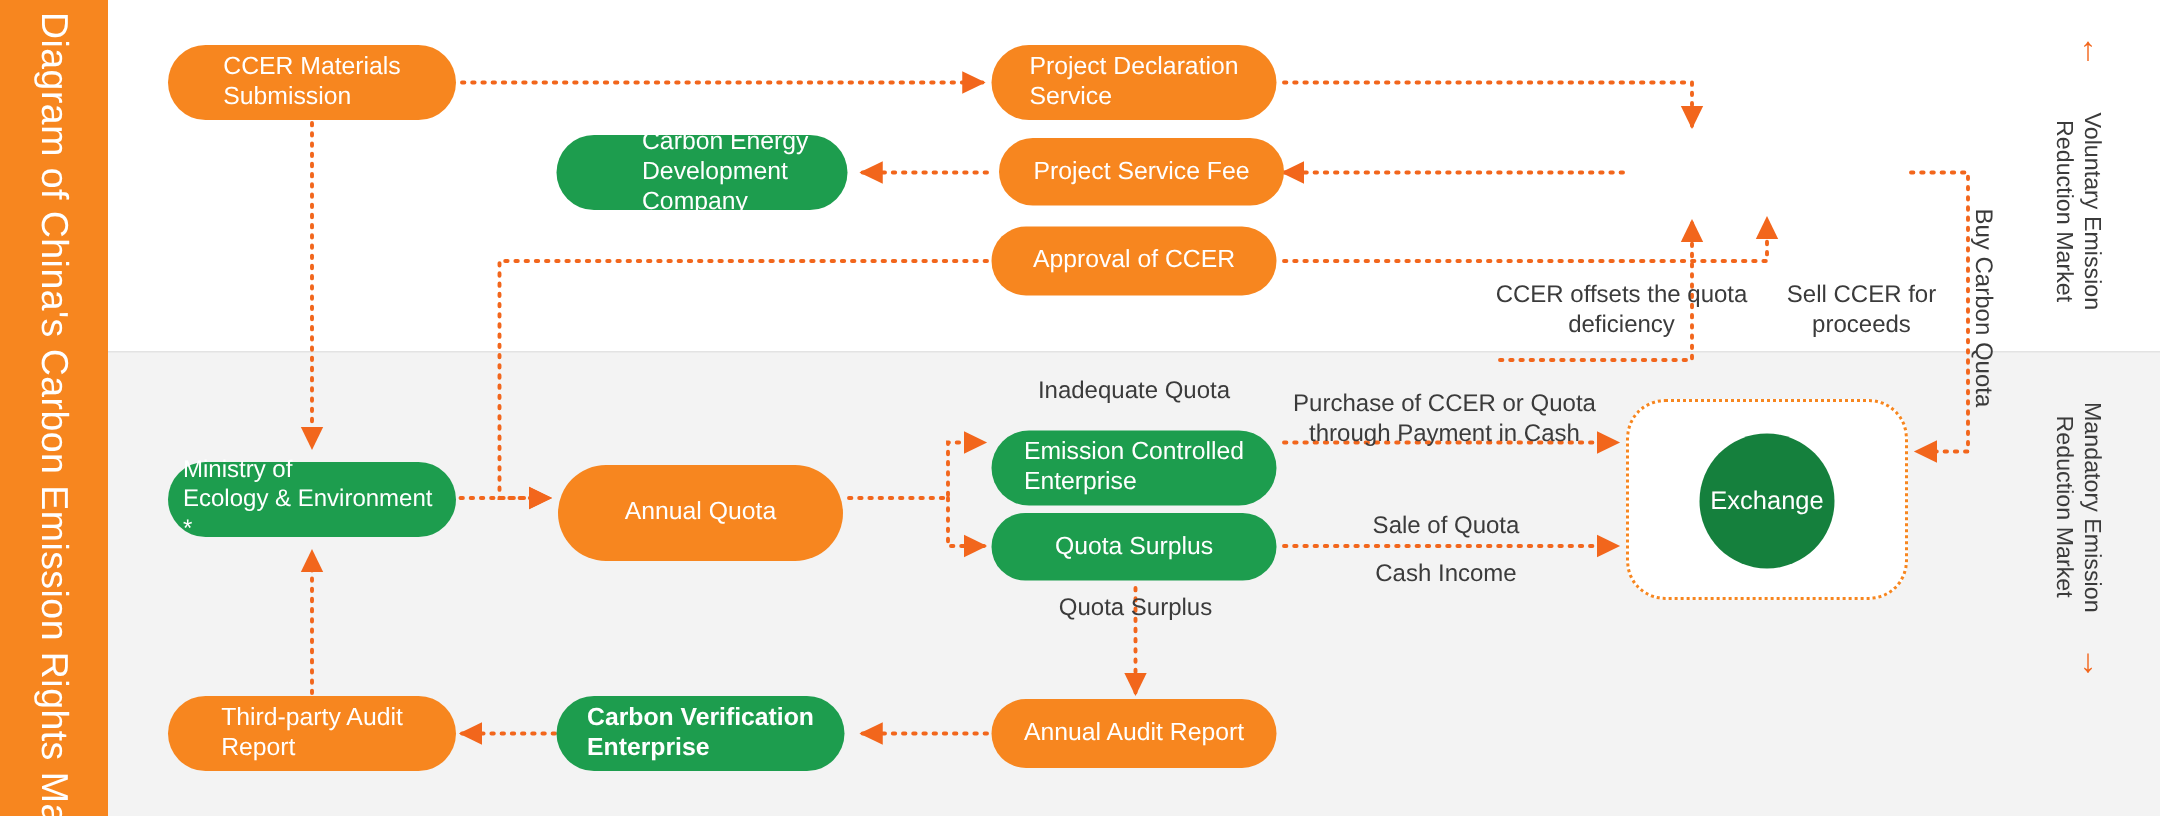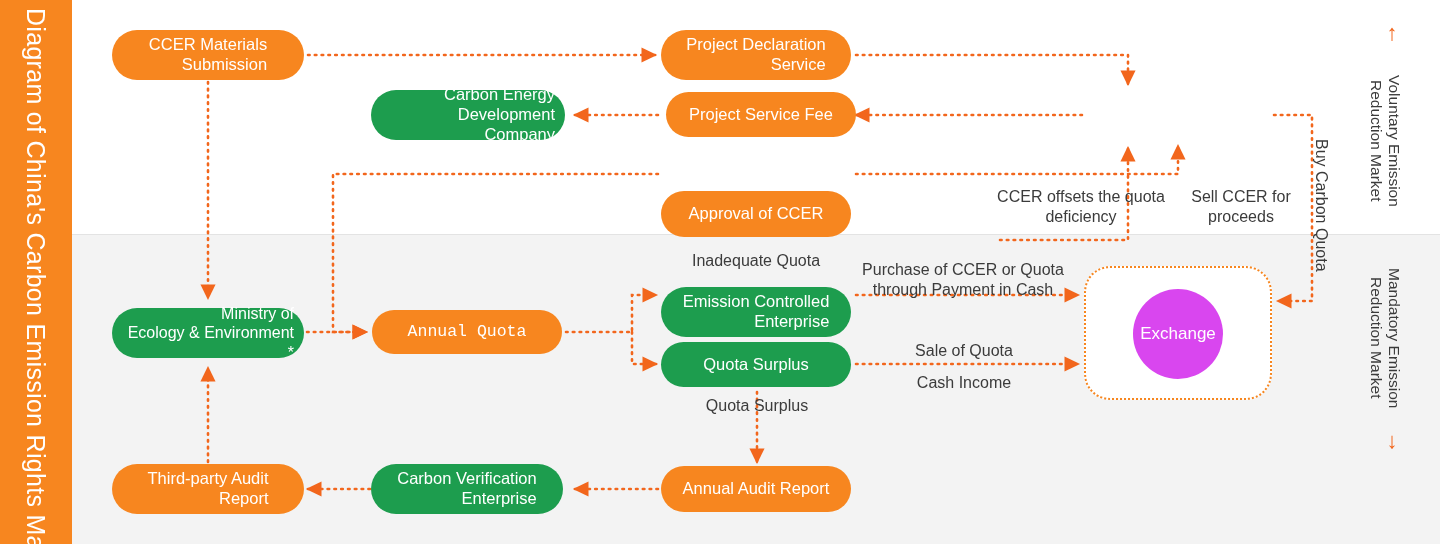--- a/index.html
+++ b/index.html
@@ -17,26 +17,26 @@
         display:flex;align-items:flex-start;justify-content:center;}
   .rail-text{writing-mode:vertical-rl;text-orientation:mixed;color:#ffffff;
         font-size:25px;line-height:1.22;letter-spacing:.3px;padding-top:8px;
         white-space:nowrap;}
 
   
   #links{position:absolute;left:0;top:0;width:1440px;height:544px;pointer-events:none;}
 
   
   .node{position:absolute;display:flex;align-items:center;justify-content:center;
-        text-align:right;color:#fff;border-radius:999px;font-size:16.5px;
+        text-align:left;color:#fff;border-radius:999px;font-size:16.5px;
         line-height:1.2;box-sizing:border-box;padding:4px 10px;}
   .node.orange{background:#F7861F;}
   .node.green{background:#1D9D4E;}
 
-  .circle-node{position:absolute;border-radius:50%;background:#d946ef;color:#fff;
+  .circle-node{position:absolute;border-radius:50%;background:#15803d;color:#fff;
         display:flex;align-items:center;justify-content:center;font-size:17px;}
 
   .exch-box{position:absolute;border:2.5px dotted #F7861F;border-radius:26px;
         background:#ffffff;box-sizing:border-box;}
 
   
   .cap{position:absolute;color:#3b3b3b;font-size:16px;line-height:1.25;
         text-align:center;white-space:pre-line;}
 
   
@@ -115,31 +115,31 @@
 
   <div class="node green" style="left:371px;top:90px;width:194px;height:50px;">
     <span style="white-space:pre-line;margin-left:47px;">Carbon Energy
 Development Company</span>
   </div>
 
   <div class="node orange" style="left:666px;top:92px;width:190px;height:45px;">
     <span>Project Service Fee</span>
   </div>
 
-  <div class="node orange" style="left:661px;top:151px;width:190px;height:46px;margin-top:40px;">
+  <div class="node orange" style="left:661px;top:151px;width:190px;height:46px;">
     <span>Approval of CCER</span>
   </div>
 
 
   <div class="node green" style="left:112px;top:308px;width:192px;height:50px;font-size:16px;">
     <span style="white-space:pre-line;">Ministry of
 Ecology &amp; Environment *</span>
   </div>
 
-  <div class="node orange" style="left:372px;top:310px;width:190px;height:44px;font-family:Liberation Mono, monospace;">
+  <div class="node orange" style="left:372px;top:310px;width:190px;height:64px;">
     <span>Annual Quota</span>
   </div>
 
   <div class="node green" style="left:661px;top:271px;width:190px;height:50px;margin-top:16px;">
     <span style="white-space:pre-line;">Emission Controlled
 Enterprise</span>
   </div>
 
   <div class="node green" style="left:661px;top:342px;width:190px;height:45px;">
     <span>Quota Surplus</span>
@@ -148,21 +148,21 @@
   <div class="exch-box" style="left:1084px;top:266px;width:188px;height:134px;"></div>
   <div class="circle-node" style="left:1133px;top:289px;width:90px;height:90px;">
     <span>Exchange</span>
   </div>
 
   <div class="node orange" style="left:112px;top:464px;width:192px;height:50px;">
     <span style="white-space:pre-line;">Third-party Audit
 Report</span>
   </div>
 
-  <div class="node green" style="left:371px;top:464px;width:192px;height:50px;">
+  <div class="node green" style="left:371px;top:464px;width:192px;height:50px;font-weight:bold;">
     <span style="white-space:pre-line;">Carbon Verification
 Enterprise</span>
   </div>
 
   <div class="node orange" style="left:661px;top:466px;width:190px;height:46px;">
     <span>Annual Audit Report</span>
   </div>
 
   <div class="cap" style="left:975px;top:187px;width:212px;">CCER offsets the quota
 deficiency</div>

